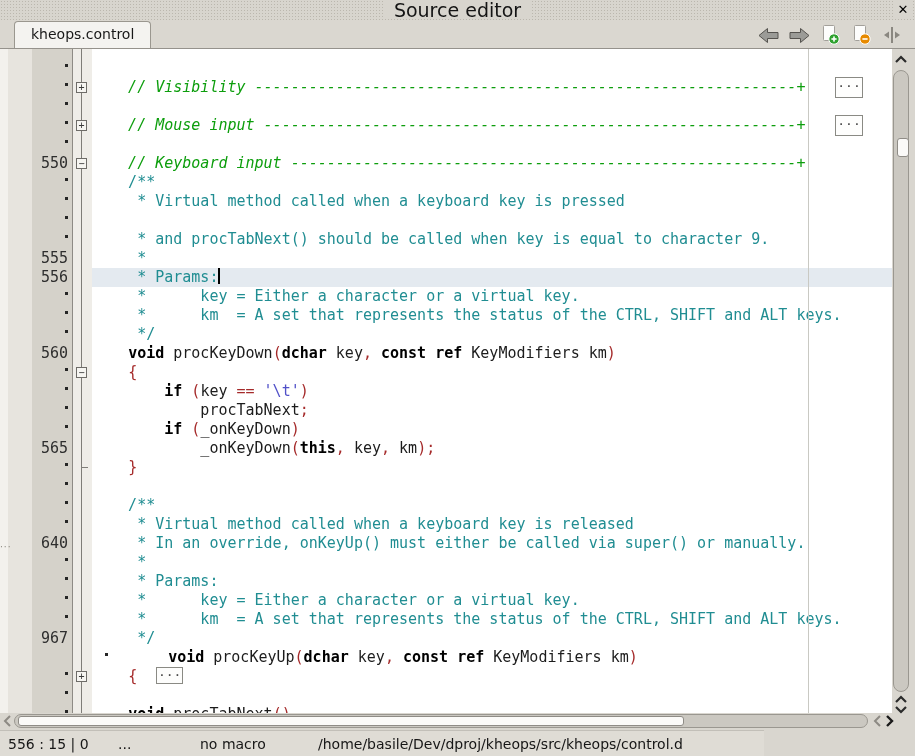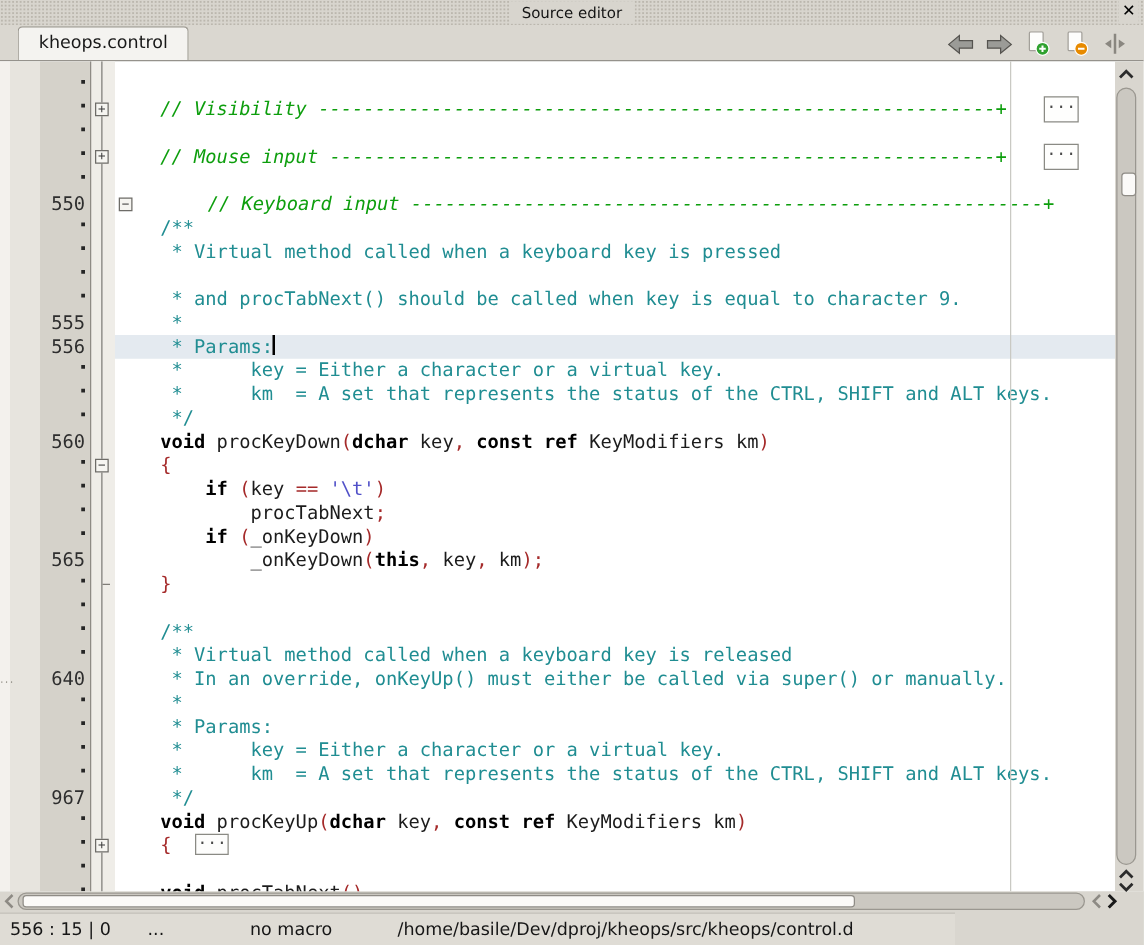--- a/index.html
+++ b/index.html
@@ -6,21 +6,21 @@
   html,body { width:915px; height:756px; overflow:hidden; }
   body { font-family:"DejaVu Sans", sans-serif; background:#D9D6CF; position:relative; }
   .window { position:absolute; inset:0; background:#D9D6CF; }
 
   
   .titlebar { position:absolute; left:0; top:0; width:915px; height:20px;
     background-color:#D8D5CE;
     background-image:radial-gradient(circle, #BBB7AE 30%, transparent 32%);
     background-size:3px 3px; }
   .titlebar .title { position:absolute; left:50%; top:1px; transform:translateX(-50%);
-    background:#D8D5CE; padding:0 10px; font-size:12px; color:#141414; line-height:18px; }
+    background:#D8D5CE; padding:0 10px; font-size:19px; color:#141414; line-height:18px; }
   .titlebar .close { position:absolute; right:4px; top:0px; width:16px; height:19px;
     background:#D8D5CE; font-size:13px; font-weight:bold; color:#000; text-align:center; line-height:19px; cursor:default; }
 
   
   .tabbar { position:absolute; left:0; top:20px; width:915px; height:28px; background:#DAD7D0; }
   .tab { position:absolute; left:14px; bottom:0; height:27px; background:#F4F3F0;
     border:1px solid #9A978F; border-bottom:none; border-radius:4px 4px 0 0;
     padding:0 16px; font-size:14px; color:#181818; line-height:25px; }
   .toolbar { position:absolute; right:12px; top:4px; height:22px; display:flex; gap:9px; align-items:center; }
   .tbtn { width:22px; height:20px; display:flex; align-items:center; justify-content:center; }
@@ -171,21 +171,21 @@
           <div class="foldcell">
             <span class="foldbox">+</span>
           </div>
           <div class="textcell"><span class="tk-c">    // Mouse input -----------------------------------------------------------+</span><span class="rightfold">...</span></div>
         </div>
         <div class="row" style="top: 86px;">
           <div class="numcell"><span class="dot"></span></div>
           <div class="foldcell"></div>
           <div class="textcell"></div>
         </div>
-        <div class="row" style="top: 105px; gap: 19px;">
+        <div class="row" style="top: 105px;">
           <div class="numcell">550</div>
           <div class="foldcell">
             <span class="foldbox">−</span>
           </div>
           <div class="textcell"><span class="tk-c">    // Keyboard input --------------------------------------------------------+</span></div>
         </div>
         <div class="row" style="top: 124px;">
           <div class="numcell"><span class="dot"></span></div>
           <div class="foldcell"></div>
           <div class="textcell"><span class="tk-d">    /**</span></div>
@@ -306,21 +306,21 @@
         <div class="row" style="top: 561px;">
           <div class="numcell"><span class="dot"></span></div>
           <div class="foldcell"></div>
           <div class="textcell"><span class="tk-d">     *      km  = A set that represents the status of the CTRL, SHIFT and ALT keys.</span></div>
         </div>
         <div class="row" style="top: 580px;">
           <div class="numcell">967</div>
           <div class="foldcell"></div>
           <div class="textcell"><span class="tk-d">     */</span></div>
         </div>
-        <div class="row" style="top: 599px;">
+        <div class="row" style="top: 599px; padding-left: 40px;">
           <div class="numcell"><span class="dot"></span></div>
           <div class="foldcell"></div>
           <div class="textcell"><span class="tk-p">    </span><span class="tk-k">void</span><span class="tk-p"> procKeyUp</span><span class="tk-s">(</span><span class="tk-k">dchar</span><span class="tk-p"> key</span><span class="tk-s">,</span><span class="tk-p"> </span><span class="tk-k">const</span><span class="tk-p"> </span><span class="tk-k">ref</span><span class="tk-p"> KeyModifiers km</span><span class="tk-s">)</span></div>
         </div>
         <div class="row" style="top: 618px;">
           <div class="numcell"><span class="dot"></span></div>
           <div class="foldcell">
             <span class="foldbox">+</span>
           </div>
           <div class="textcell"><span class="tk-p">    </span><span class="tk-s">{</span><span class="inlinefold">...</span></div>

